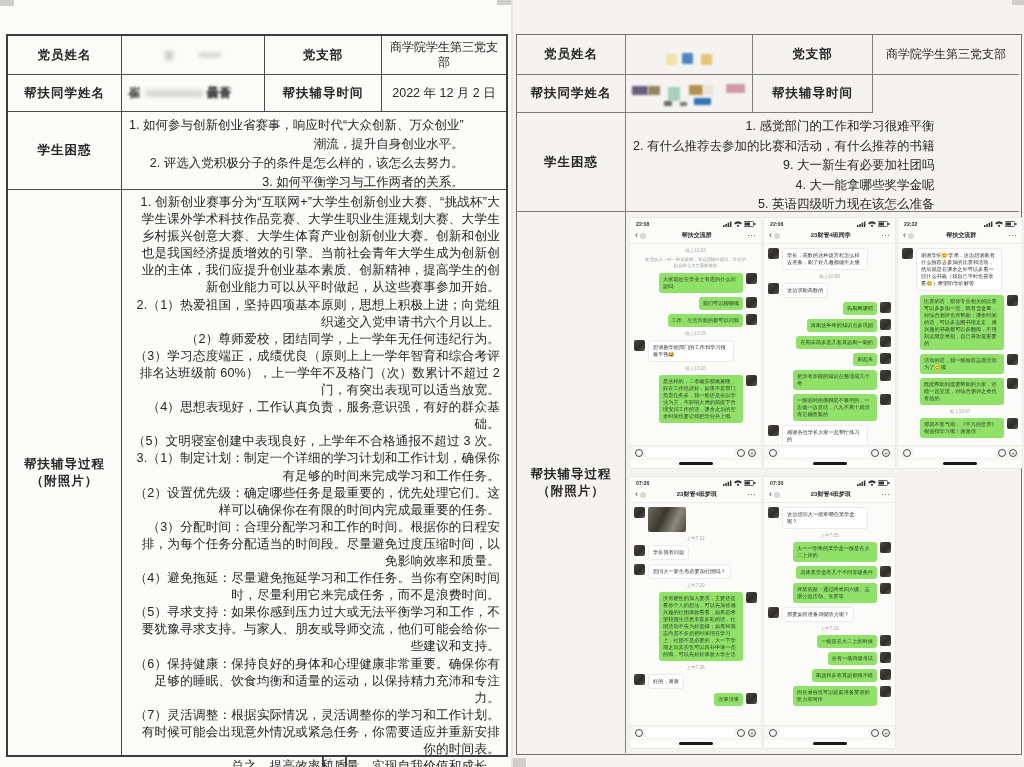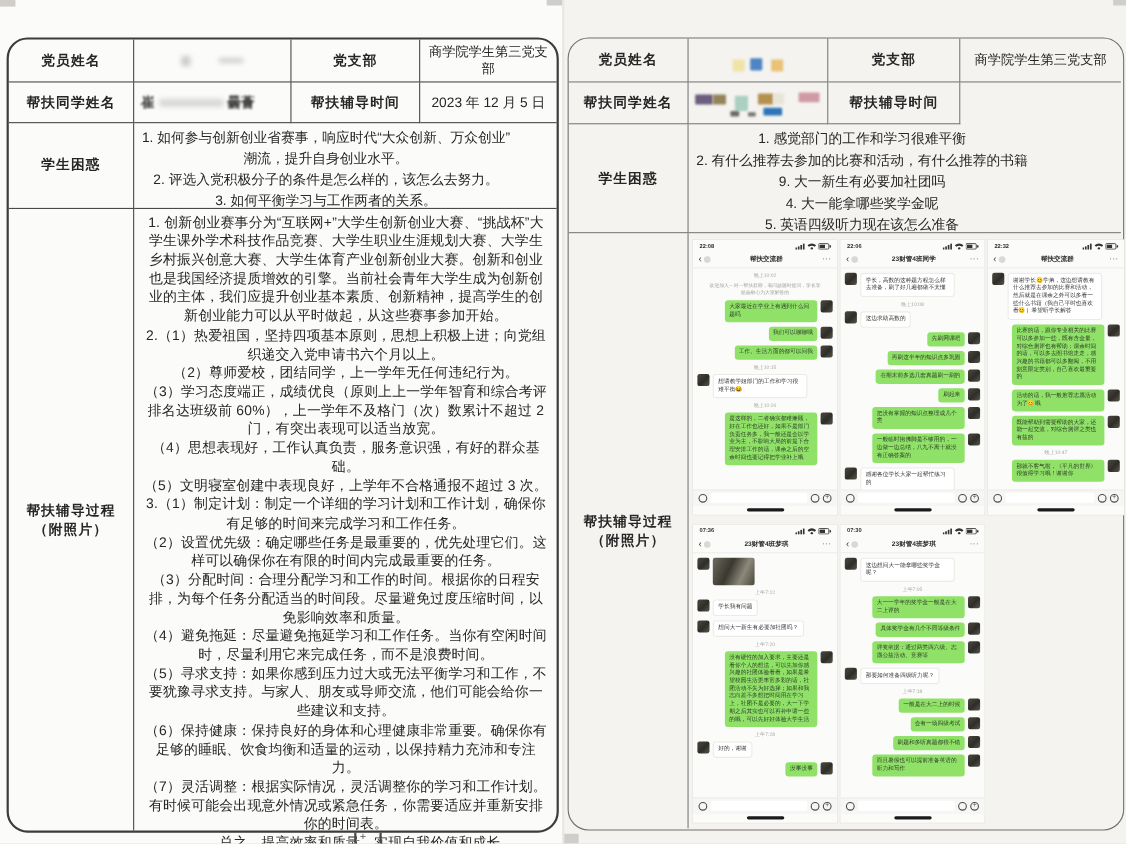--- a/index.html
+++ b/index.html
@@ -4,28 +4,28 @@
 <style>
   html,body{margin:0;padding:0;background:#e8e7e4;}
   #screen{position:relative;width:1024px;height:767px;overflow:hidden;
     font-family:"Liberation Sans",sans-serif;color:#222;background:#e8e7e4;}
   .page{position:absolute;top:0;height:767px;}
   #pageL{left:0;width:511px;background:#fbfbf9;}
   #pageR{left:513px;width:511px;background:#f4f3f0;}
   .doc-title{position:absolute;width:512px;top:7px;text-align:center;
     font-size:16px;font-weight:bold;letter-spacing:1px;color:#1c1c1c;}
   
-  .tbl{position:absolute;box-sizing:border-box;background:transparent;border-radius:19px;}
+  .tbl{position:absolute;box-sizing:border-box;background:transparent;}
   #tblL{left:6px;top:34px;width:502px;height:723px;border:2px solid #3c3c3c;}
   #tblR{left:516px;top:34px;width:506px;height:721px;border:1.5px solid #707070;}
   .cell{position:absolute;box-sizing:border-box;display:flex;align-items:center;
     justify-content:center;text-align:center;font-size:12.5px;color:#262626;
     white-space:pre-line;line-height:17px;}
   .cell.lbl{font-weight:bold;letter-spacing:1px;}
-  .cell.txt{align-items:flex-start;justify-content:flex-start;text-align:center;
+  .cell.txt{align-items:flex-start;justify-content:flex-start;text-align:right;
     padding:4px 6px 2px 7px;line-height:19px;}
   .bR{border-right:1.5px solid #4a4a4a;} .bB{border-bottom:1.5px solid #4a4a4a;}
   .bRg{border-right:1.2px solid #7d7d7d;} .bBg{border-bottom:1.2px solid #7d7d7d;}
   .procL{line-height:17.1px !important;font-size:12.6px;letter-spacing:.2px;}
   
   .smudge{display:inline-block;background:#c9c9c9;filter:blur(2.2px);vertical-align:middle;}
   .inkblur{filter:blur(.9px);color:#3a3a3a;font-weight:bold;}
   .redact{position:absolute;filter:blur(1px);border-radius:1px;}
   
   .phone{position:absolute;background:#fbfbfa;display:flex;flex-direction:column;
@@ -89,21 +89,21 @@
     <div class="cell lbl bR bB" style="left:257px;top:0;width:117px;height:39px;">党支部</div>
     <div class="cell bB" style="left:374px;top:0;width:124px;height:39px;font-size:12px;line-height:15px;padding:0 6px;">商学院学生第三党支部</div>
 
     <div class="cell lbl bR bB" style="left:0;top:39px;width:114px;height:37px;">帮扶同学姓名</div>
     <div class="cell bR bB" style="left:114px;top:39px;width:143px;height:37px;justify-content:flex-start;padding-left:6px;">
       <span class="inkblur">崔</span>
       <span class="smudge" style="width:58px;height:7px;margin:0 4px;background:#d6d6d4;"></span>
       <span class="inkblur" style="filter:blur(1.1px);">曇薈</span>
     </div>
     <div class="cell lbl bR bB" style="left:257px;top:39px;width:117px;height:37px;">帮扶辅导时间</div>
-    <div class="cell bB" style="left:374px;top:39px;width:124px;height:37px;">2023 年 12 月 5 日</div>
+    <div class="cell bB" style="left:374px;top:39px;width:124px;height:37px;">2022 年 12 月 2 日</div>
 
     <div class="cell lbl bR bB" style="left:0;top:76px;width:114px;height:78px;">学生困惑</div>
     <div class="cell txt bB" style="left:114px;top:76px;width:384px;height:78px;">1. 如何参与创新创业省赛事，响应时代“大众创新、万众创业”
 潮流，提升自身创业水平。
 2. 评选入党积极分子的条件是怎么样的，该怎么去努力。
 3. 如何平衡学习与工作两者的关系。</div>
 
     <div class="cell lbl bR" style="left:0;top:154px;width:114px;height:565px;">帮扶辅导过程
 （附照片）</div>
     <div class="cell txt procL" style="left:114px;top:154px;width:384px;height:565px;">1. 创新创业赛事分为“互联网+”大学生创新创业大赛、“挑战杯”大学生课外学术科技作品竞赛、大学生职业生涯规划大赛、大学生乡村振兴创意大赛、大学生体育产业创新创业大赛。创新和创业也是我国经济提质增效的引擎。当前社会青年大学生成为创新创业的主体，我们应提升创业基本素质、创新精神，提高学生的创新创业能力可以从平时做起，从这些赛事参加开始。

